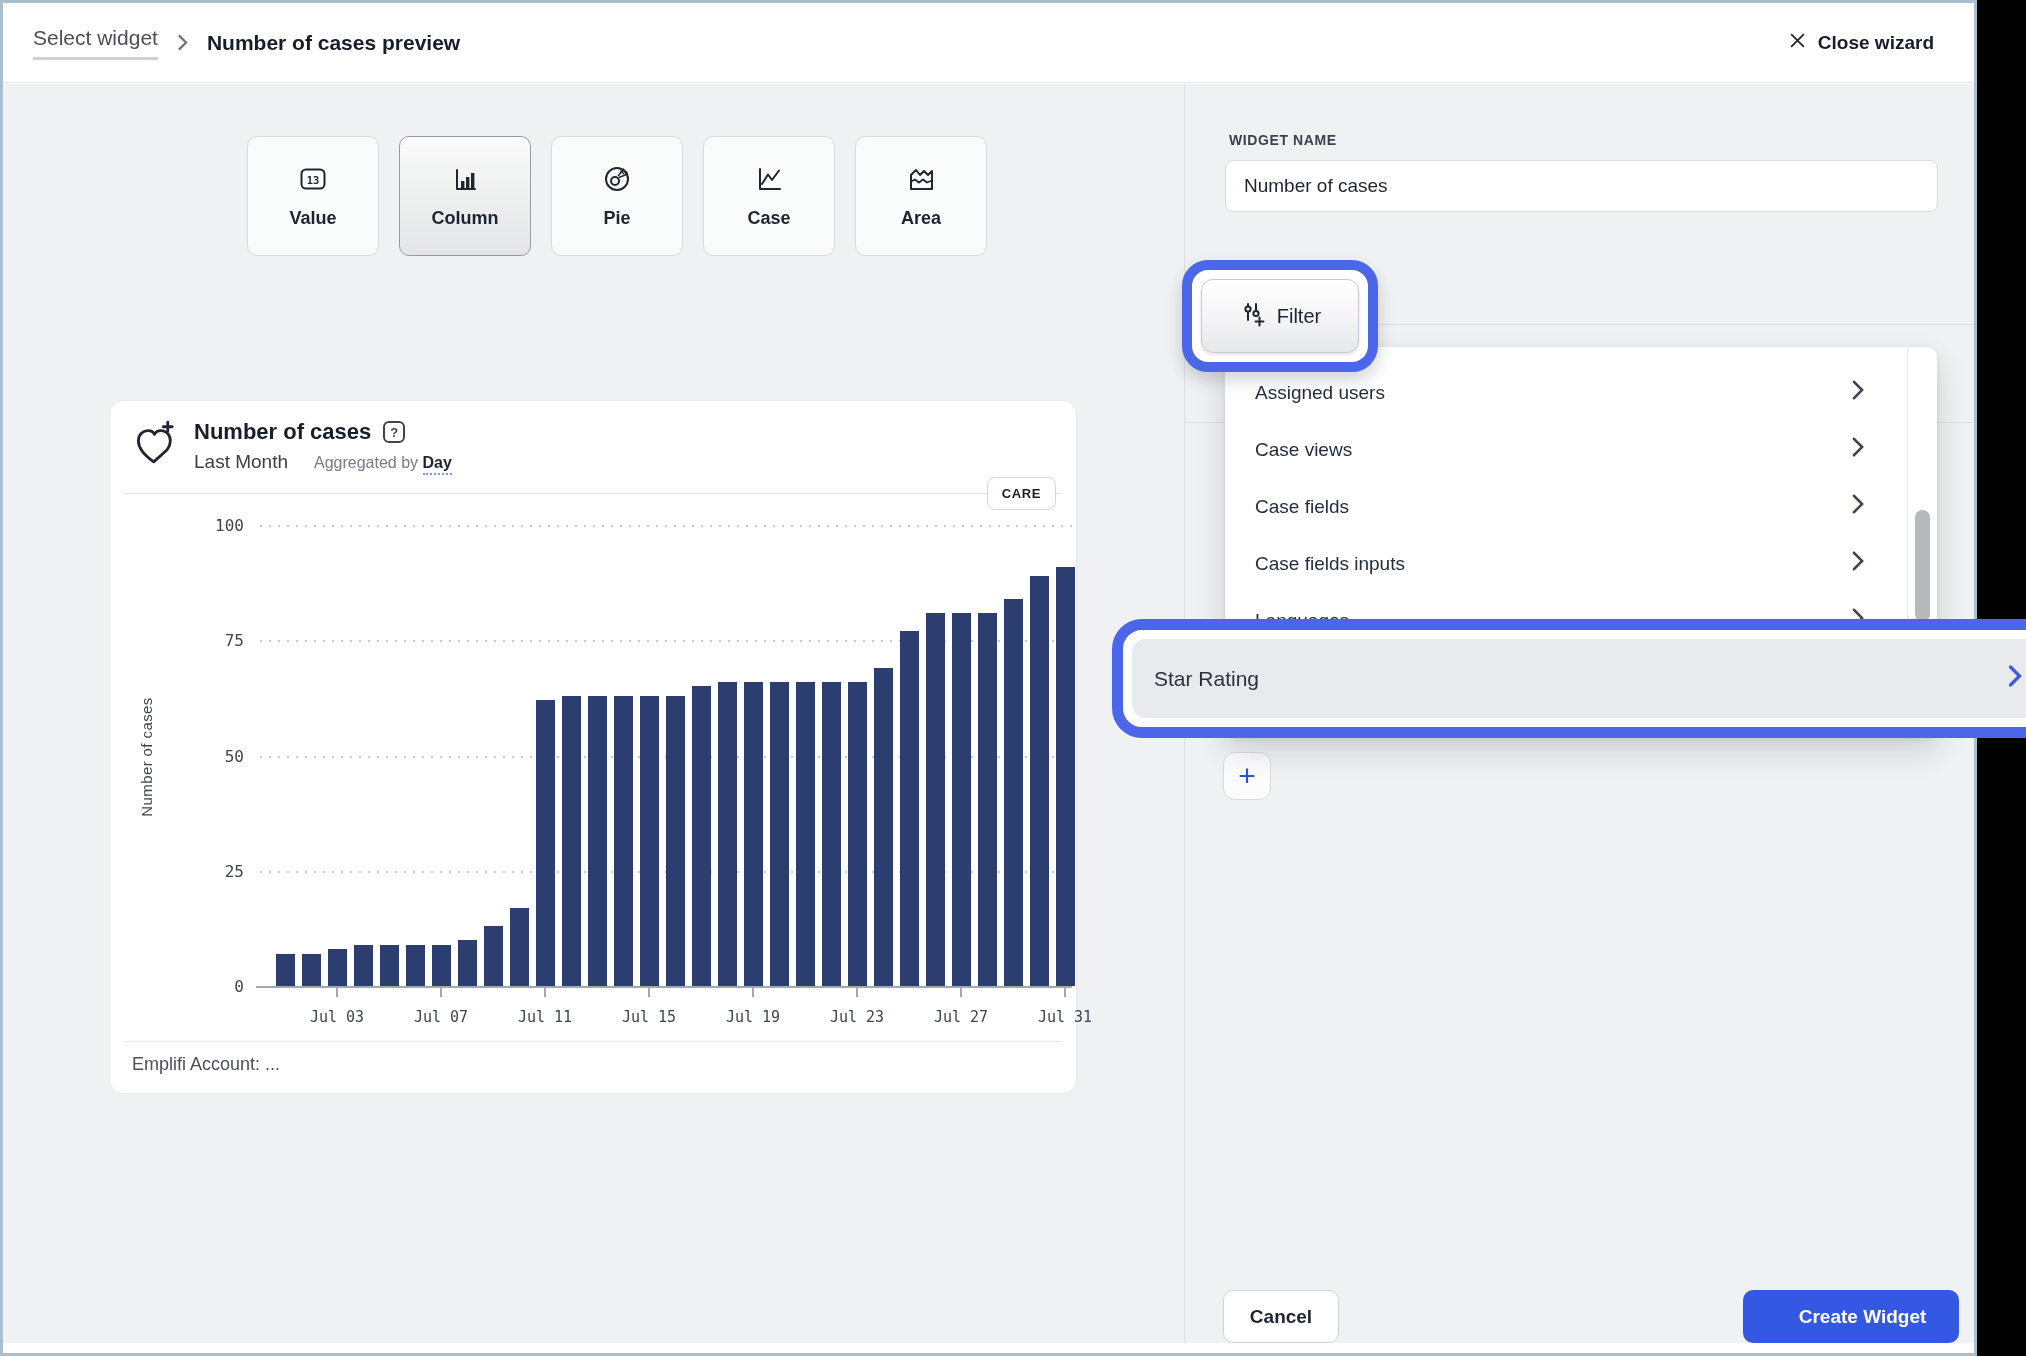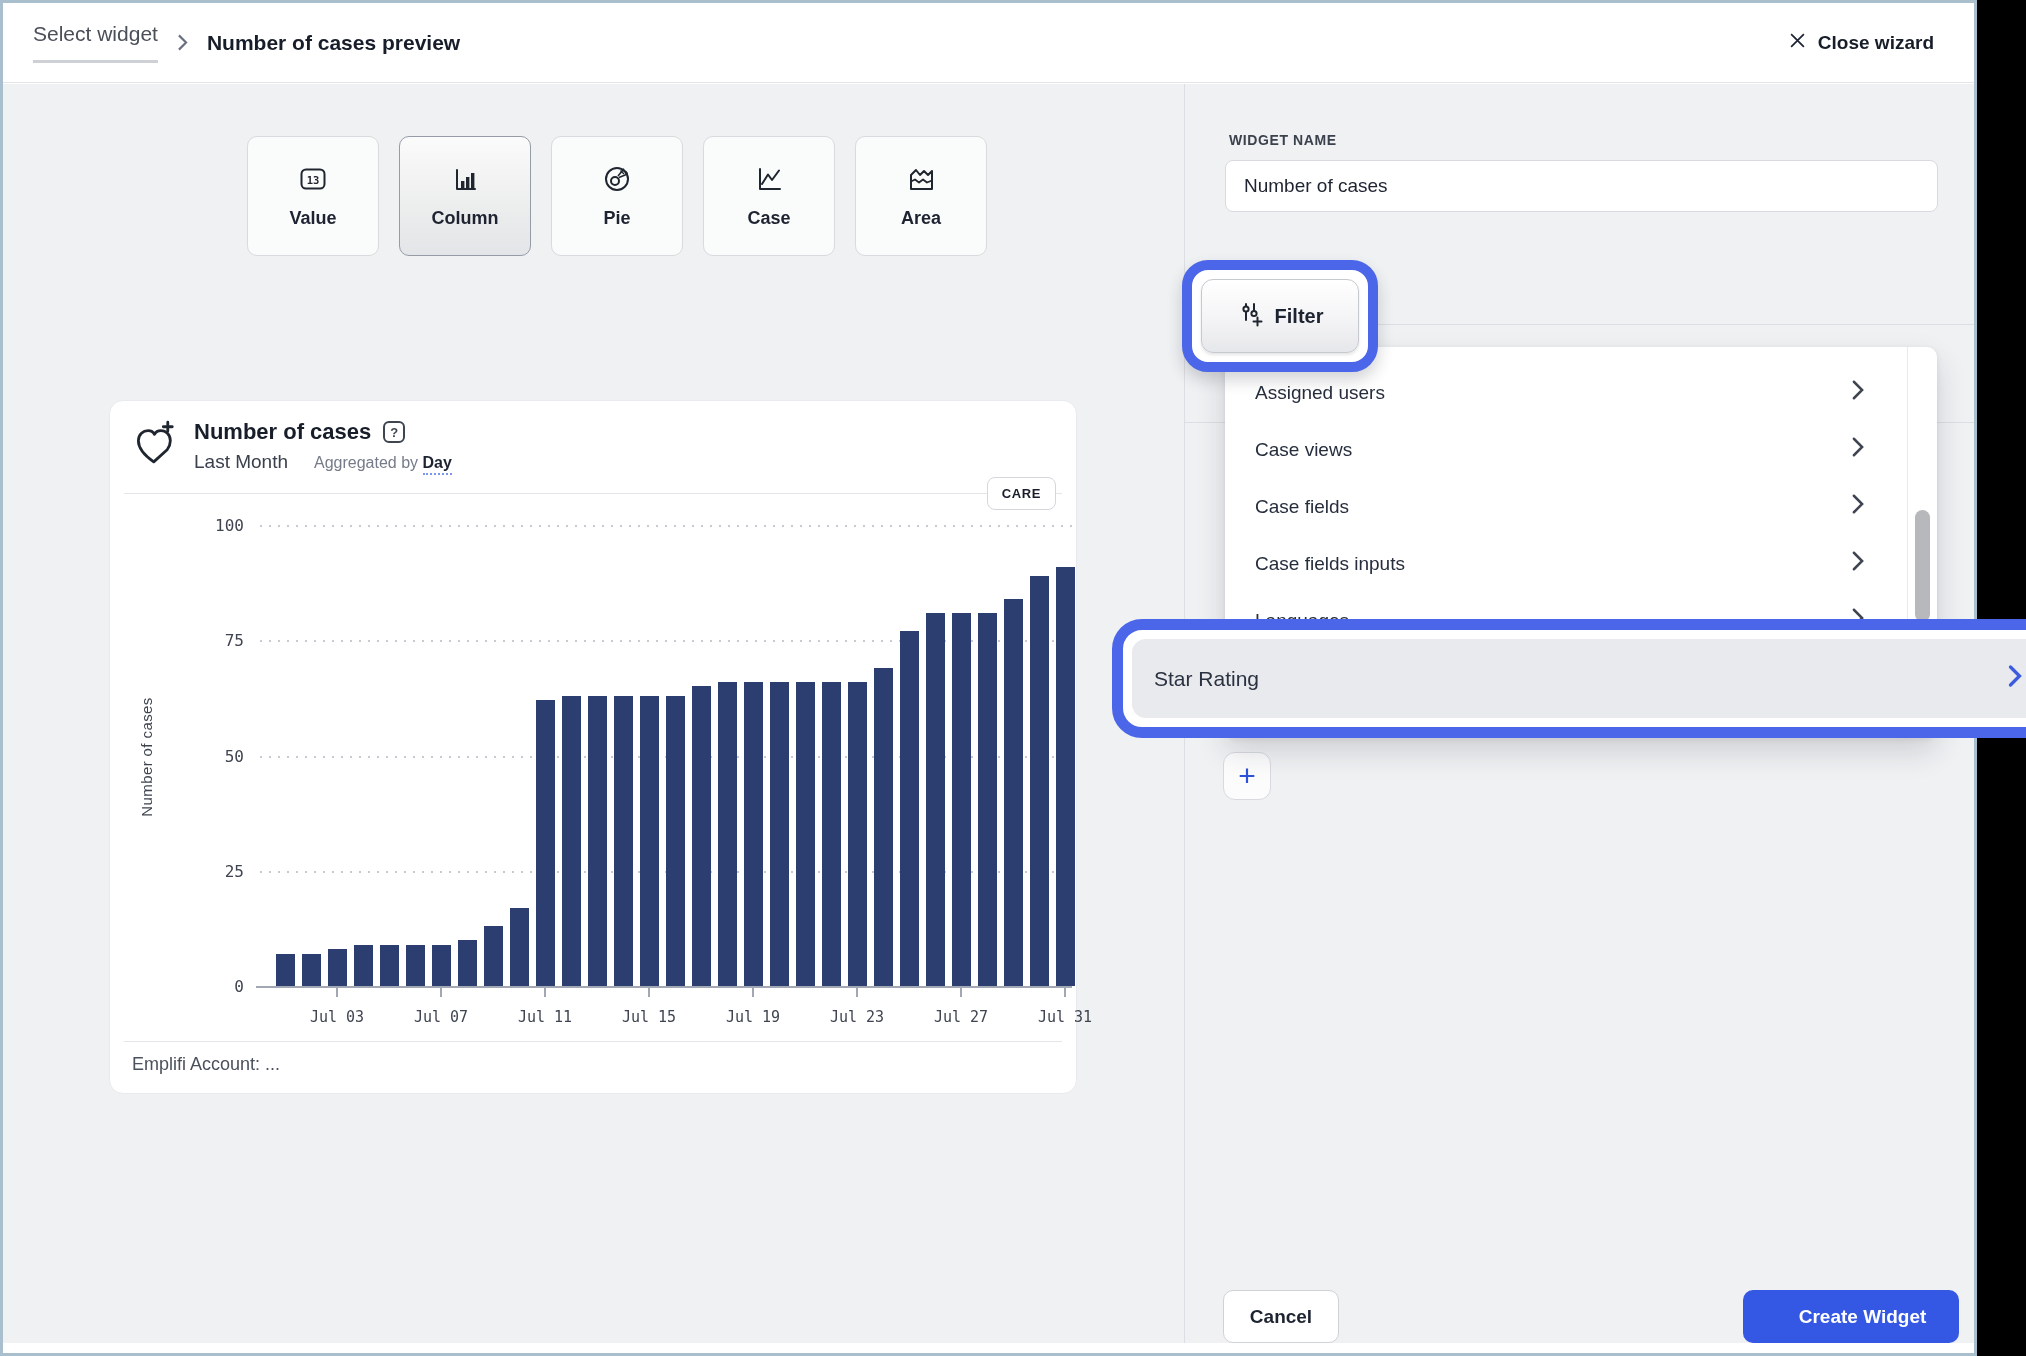--- a/index.html
+++ b/index.html
@@ -5,21 +5,21 @@
   html,body{margin:0;padding:0;background:#000;}
   .canvas{position:relative;width:2026px;height:1356px;background:#000;overflow:hidden;
           font-family:"Liberation Sans",sans-serif;color:#1d2330;}
   .window{position:absolute;left:0;top:0;width:1977px;height:1356px;border:3px solid #a9bfce;
           background:#fff;box-sizing:border-box;}
   
   .topbar{position:absolute;left:0;top:0;right:0;height:80px;background:#fff;
           border-bottom:1px solid #e3e5e9;display:flex;align-items:center;
           justify-content:space-between;padding:0 40px 0 30px;box-sizing:border-box;z-index:4;}
   .crumbs{display:flex;align-items:center;gap:18px;}
-  .crumb-parent{font-size:21px;color:#4a4f58;border-bottom:3px solid #cdd0d5;padding-bottom:14px;cursor:pointer;}
+  .crumb-parent{font-size:21px;color:#4a4f58;border-bottom:3px solid #cdd0d5;padding-bottom:7px;cursor:pointer;}
   .crumb-sep{color:#6a7080;display:flex;align-items:center;}
   .crumb-current{font-size:21px;font-weight:700;color:#171d29;}
   .close-btn{display:flex;align-items:center;gap:12px;font-size:19px;font-weight:700;color:#171d29;cursor:pointer;}
   
   .content{position:absolute;left:0;top:81px;right:0;bottom:0;}
   .main{position:absolute;left:0;top:0;width:1181px;bottom:0;background:#f0f1f3;}
   .panel{position:absolute;left:1181px;top:0;right:0;bottom:0;background:#f0f1f3;
          border-left:1px solid #dcdee3;}
   .bottom-strip{position:absolute;left:0;right:0;bottom:0;height:10px;background:#fff;z-index:6;}
   
@@ -65,21 +65,21 @@
                 letter-spacing:.6px;color:#3b414d;}
   .widget-input{position:absolute;left:40px;top:76px;width:713px;height:52px;background:#fff;
                 border:1px solid #d8dade;border-radius:8px;padding:0 18px;font-size:19px;color:#1d2330;
                 box-sizing:border-box;font-family:"Liberation Sans",sans-serif;outline:none;}
   .panel-divider{position:absolute;left:0;right:0;border-top:1px solid #dcdee3;}
   .filter-annotation{position:absolute;left:-3px;top:176px;border:10px solid #4b66e9;border-radius:26px;
                      background:#fff;padding:9px;z-index:5;box-shadow:0 8px 16px rgba(30,36,50,.2);}
   .filter-btn{width:156px;height:72px;border:1px solid #c6c9cf;border-radius:12px;cursor:pointer;
               background:linear-gradient(180deg,#ffffff 0%,#f4f4f6 55%,#e6e7ea 100%);
               display:flex;align-items:center;justify-content:center;gap:10px;
-              font-size:20px;font-weight:700;color:#1d2330;box-shadow:0 2px 3px rgba(0,0,0,.10);}
+              font-size:20px;font-weight:400;color:#1d2330;box-shadow:0 2px 3px rgba(0,0,0,.10);}
   .dropdown{position:absolute;left:40px;top:263px;width:712px;height:390px;background:#fff;border-radius:10px;
             box-shadow:0 14px 30px rgba(25,30,45,.16),0 2px 6px rgba(25,30,45,.08);z-index:2;}
   .drop-list{position:absolute;left:0;top:17px;right:0;}
   .drop-row{height:57px;display:flex;align-items:center;justify-content:space-between;
             padding:0 72px 0 30px;font-size:19px;color:#262e3d;cursor:pointer;}
   .scroll-line{position:absolute;top:0;bottom:0;left:682px;width:1px;background:#e9eaed;}
   .scroll-thumb{position:absolute;left:690px;top:163px;width:15px;height:112px;background:#b6b8bc;border-radius:8px;}
   .star-annotation{position:absolute;left:-73px;top:535px;width:958px;height:119px;border:11px solid #4b66e9;
                    border-radius:30px;background:#fff;box-sizing:border-box;z-index:5;}
   .star-row{position:absolute;left:9px;right:8px;top:9px;bottom:9px;background:#e9eaed;border-radius:14px;

